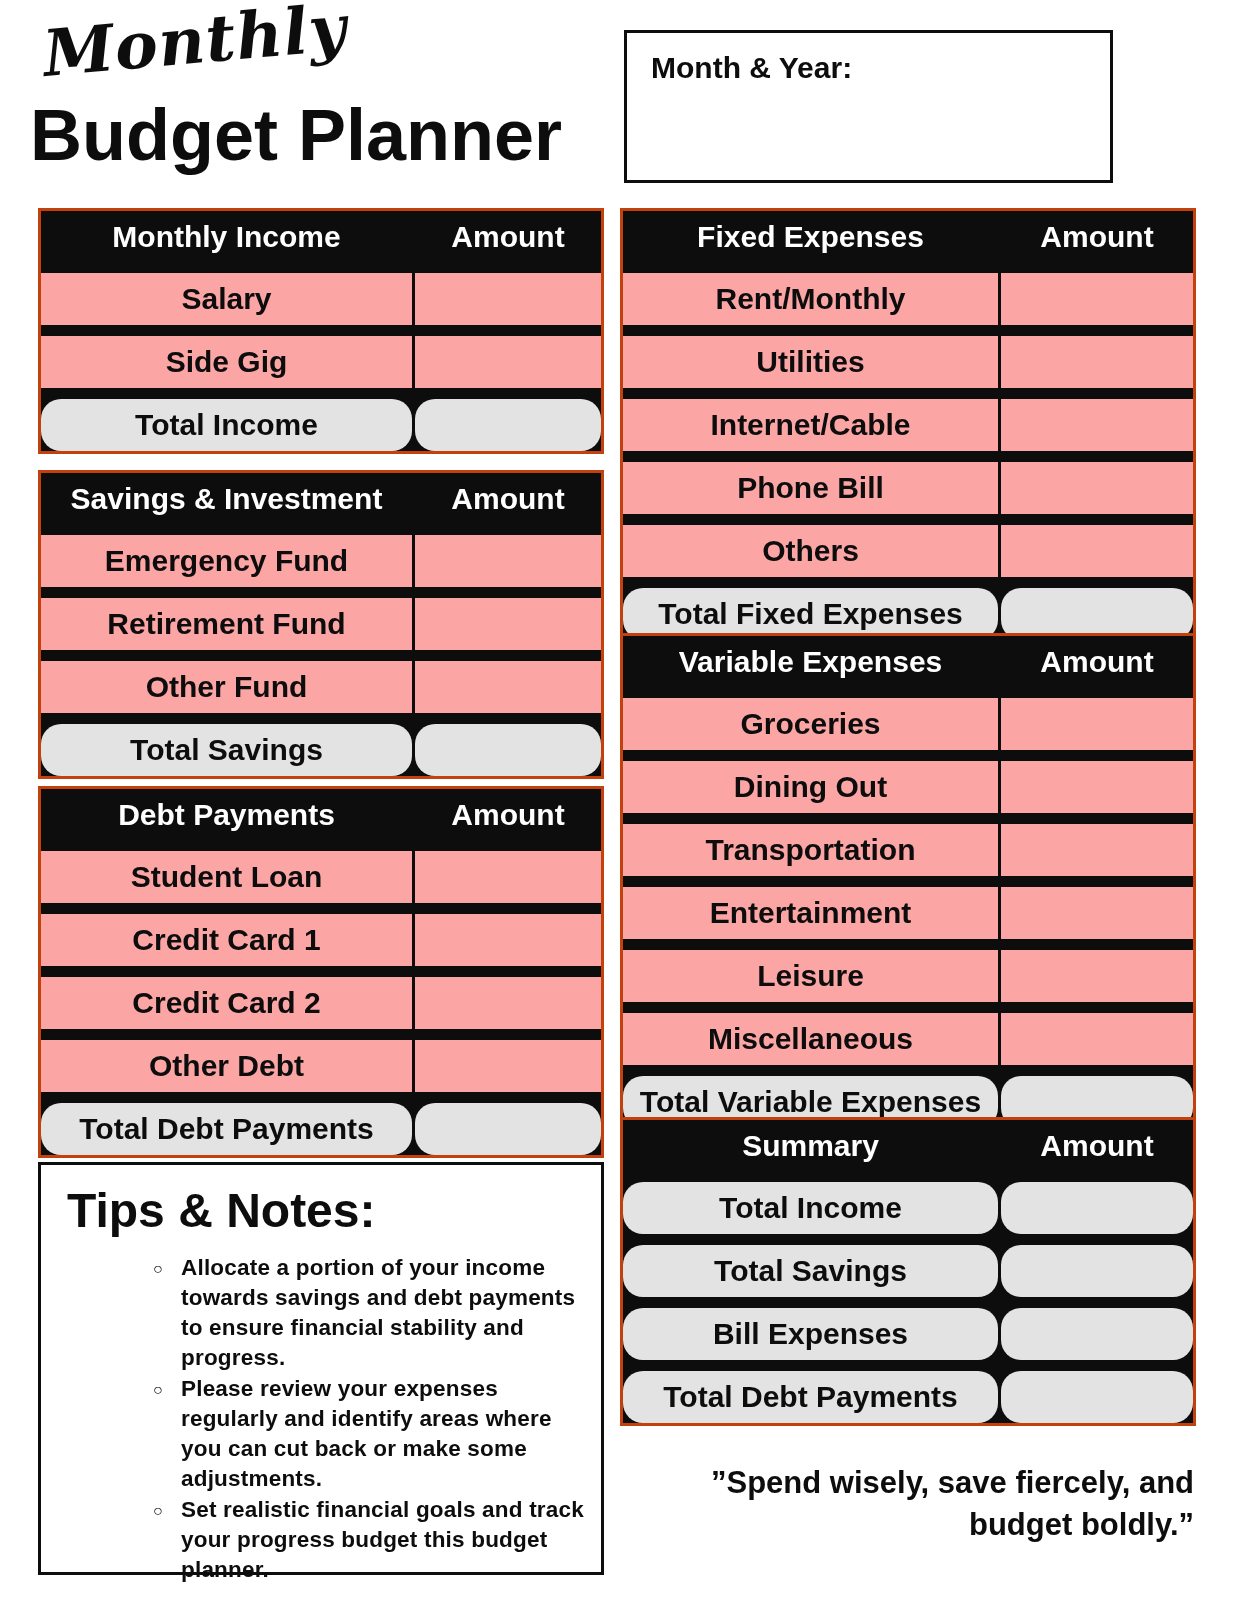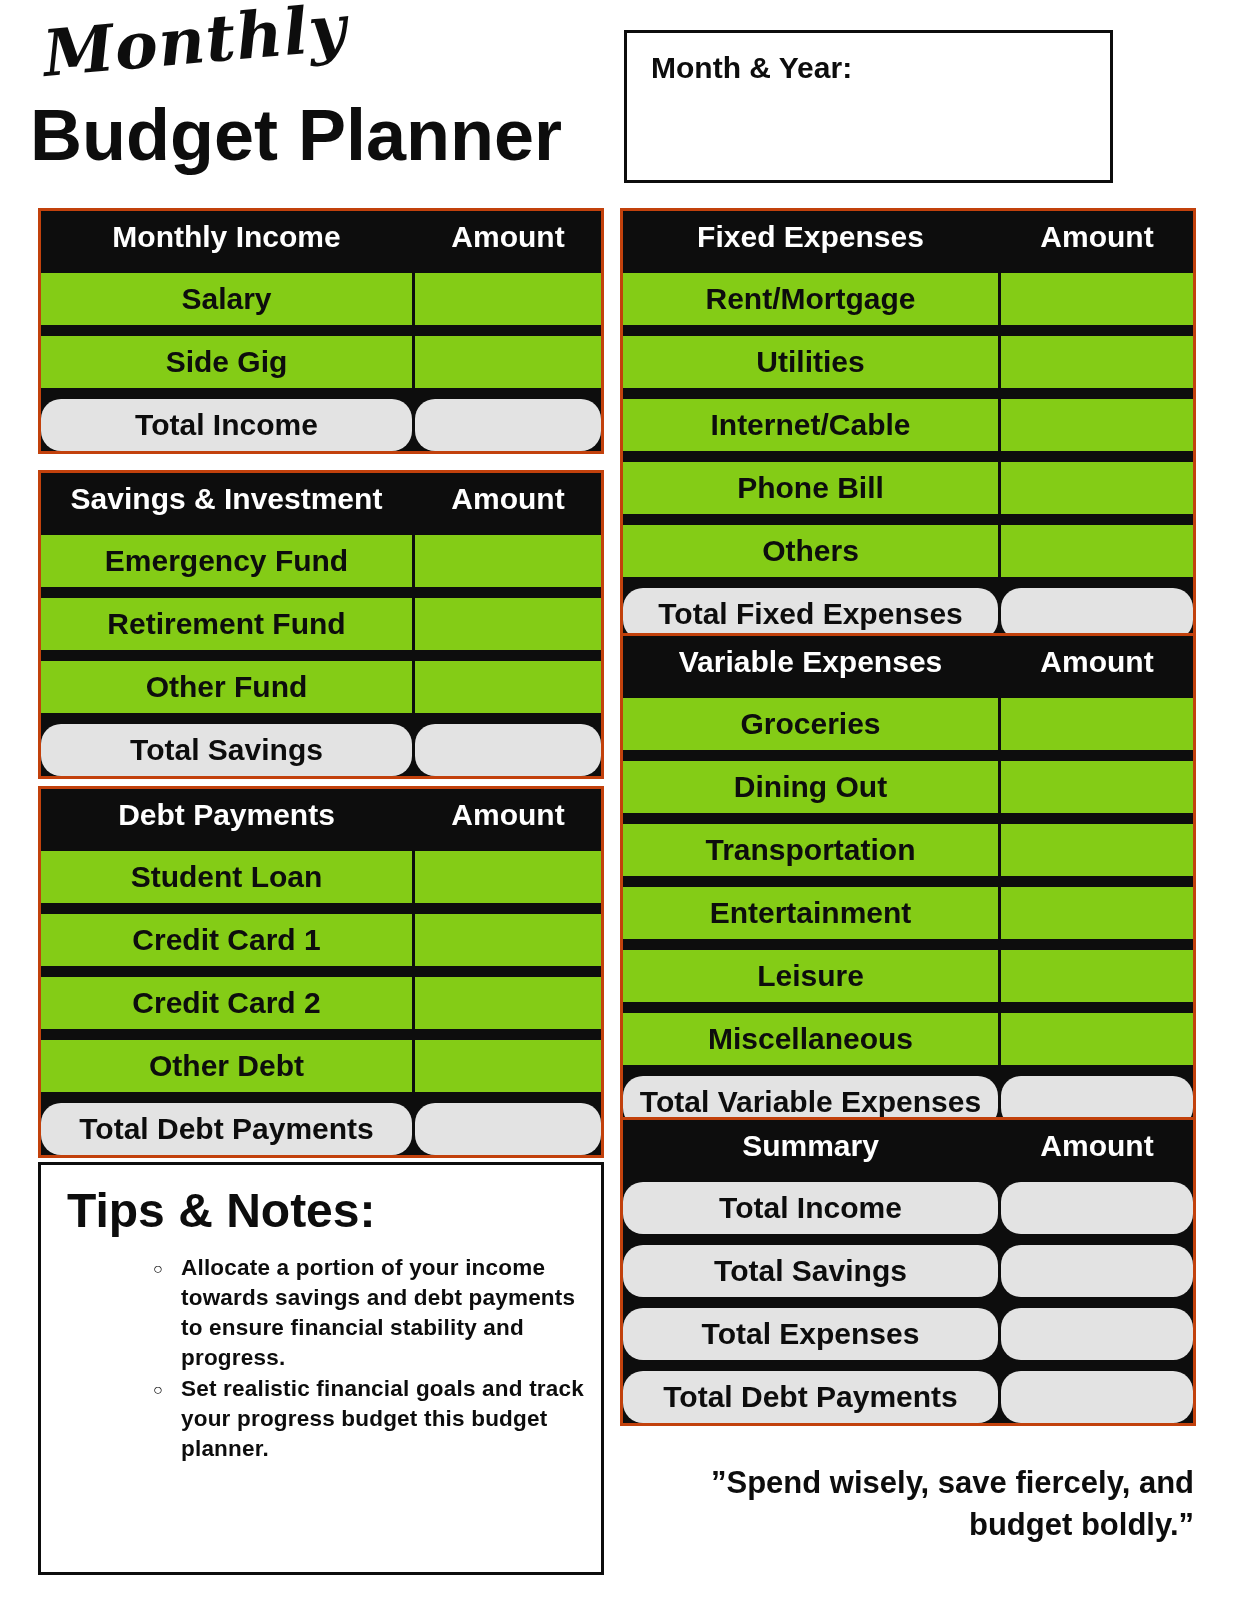--- a/index.html
+++ b/index.html
@@ -57,21 +57,21 @@
 
   .thead { height:51px; }
   .trow  { height:52px; }
 
   .hcell {
     background:#0d0d0d; color:#ffffff;
     display:flex; align-items:center; justify-content:center;
     font-size:30px; font-weight:bold; white-space:nowrap;
   }
   .cell {
-    background:#84cc16; color:#0d0d0d;
+    background:#fca5a5; color:#0d0d0d;
     display:flex; align-items:center; justify-content:center;
     font-size:30px; font-weight:bold; white-space:nowrap;
   }
   .trow.total .cell, .trow.gray .cell { background:#e3e3e3;border-radius:20px; }
 
   .net-row { display:grid; height:53px; }
   .right .net-row { grid-template-columns:375px 1fr; }
   .net-label {
     color:#ffffff; background:#0d0d0d;
     display:flex; align-items:center; justify-content:center;
@@ -192,21 +192,21 @@
       <div class="cell"></div>
     </div>
   </section>
 
   <section class="btable right" style="top:208px">
     <div class="thead">
       <div class="hcell">Fixed Expenses</div>
       <div class="hcell">Amount</div>
     </div>
     <div class="trow">
-      <div class="cell">Rent/Mortgage</div>
+      <div class="cell">Rent/Monthly</div>
       <div class="cell"></div>
     </div>
     <div class="trow">
       <div class="cell">Utilities</div>
       <div class="cell"></div>
     </div>
     <div class="trow">
       <div class="cell">Internet/Cable</div>
       <div class="cell"></div>
     </div>
@@ -266,33 +266,34 @@
     </div>
     <div class="trow gray">
       <div class="cell">Total Income</div>
       <div class="cell"></div>
     </div>
     <div class="trow gray">
       <div class="cell">Total Savings</div>
       <div class="cell"></div>
     </div>
     <div class="trow gray">
-      <div class="cell">Total Expenses</div>
+      <div class="cell">Bill Expenses</div>
       <div class="cell"></div>
     </div>
     <div class="trow gray">
       <div class="cell">Total Debt Payments</div>
       <div class="cell"></div>
     </div>
   </section>
 
   <section class="tips-box">
     <div class="tips-title">Tips &amp; Notes:</div>
     <ul class="tips-list">
       <li>Allocate a portion of your income towards savings and debt payments to ensure financial stability and progress.</li>
+      <li>Please review your expenses regularly and identify areas where you can cut back or make some adjustments.</li>
       <li>Set realistic financial goals and track your progress budget this budget planner.</li>
     </ul>
   </section>
 
   <div class="quote">
     <div>”Spend wisely, save fiercely, and</div>
     <div>budget boldly.”</div>
   </div>
 
 </div>

